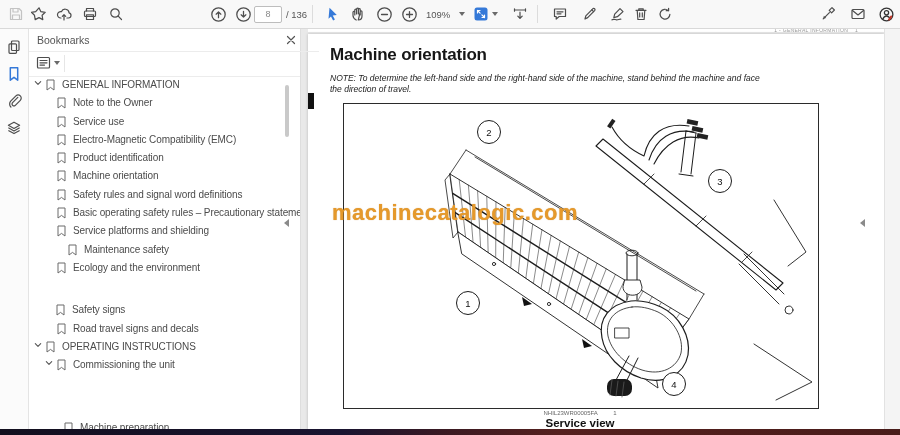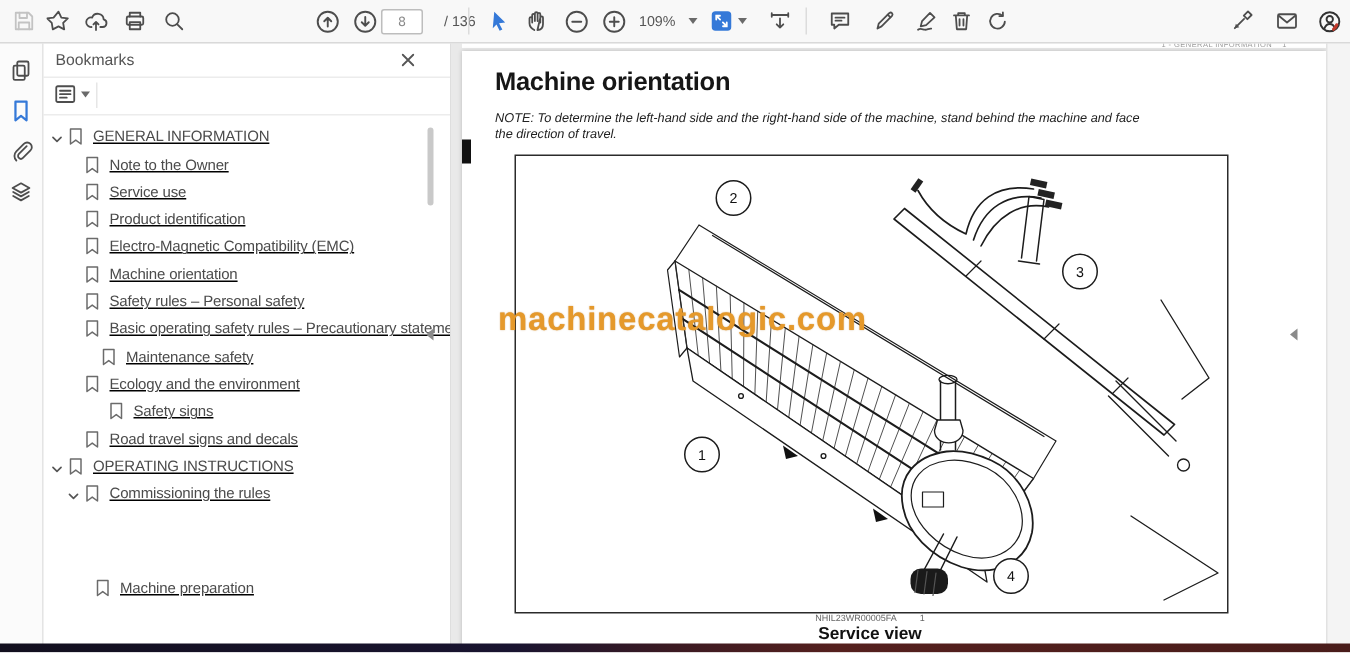--- a/index.html
+++ b/index.html
@@ -19,28 +19,28 @@
   #page-box{position:absolute;left:254px;top:6px;width:26px;height:15px;border:1px solid #bdbdbd;
             border-radius:2px;background:#fff;font-size:9px;color:#888;text-align:center;line-height:15px;}
   .tb-text{position:absolute;font-size:9.5px;color:#555;top:9px;}
   
   #rail{position:absolute;left:0;top:28px;width:28px;height:407px;background:#fbfbfb;
         border-right:1px solid #e4e4e4;z-index:15;}
   .rbtn{position:absolute;left:5px;width:18px;height:18px;display:flex;align-items:center;justify-content:center;}
   
   #panel{position:absolute;left:28px;top:28px;width:272px;height:407px;background:#fff;
          border-right:1px solid #dedede;z-index:14;}
-  #panel-header{position:absolute;left:0;top:0;width:100%;height:23px;border-bottom:1px solid #ececec;}
+  #panel-header{position:absolute;left:0;top:0;width:100%;height:23px;border-bottom:1px solid #ececec;padding-left:19px;}
   #panel-title{position:absolute;left:9px;top:6px;font-size:10.5px;color:#555;}
   #panel-close{position:absolute;right:22px;top:6px;width:12px;height:12px;display:flex;align-items:center;justify-content:center;}
   #panel-tools{position:absolute;left:0;top:23px;width:100%;height:25px;border-bottom:1px solid #ececec;}
   #panel-tool-btn{position:absolute;left:8px;top:5px;display:flex;align-items:center;gap:3px;}
   #panel-tool-sep{position:absolute;left:36px;top:4px;width:1px;height:17px;background:#e6e6e6;}
   #bm-tree{position:absolute;left:0;top:51px;width:100%;}
-  .bm-row{height:18.3px;display:flex;align-items:flex-end;white-space:nowrap;overflow:hidden;text-decoration:underline;}
+  .bm-row{height:18.3px;display:flex;align-items:flex-start;white-space:nowrap;overflow:hidden;}
   .bm-chev{width:8px;height:8px;flex:none;margin-right:4px;}
   .bm-ic{flex:none;margin-right:7px;}
   .bm-label{font-size:10px;color:#4b4b4b;letter-spacing:-0.1px;}
   #panel-scroll-thumb{position:absolute;left:257px;top:57px;width:4px;height:52px;background:#c9c9c9;border-radius:2px;}
   .collapse-tri{width:0;height:0;border-top:4px solid transparent;border-bottom:4px solid transparent;
                 border-right:5px solid #8a8a8a;}
   
   #viewer{position:absolute;left:300px;top:28px;width:600px;height:407px;background:#e9e9e9;}
   #prev-page-strip{position:absolute;left:8px;top:0;width:576px;height:4px;background:#fff;overflow:visible;}
   #prev-footer{position:absolute;right:26px;top:-1px;font-size:5px;color:#9a9a9a;letter-spacing:0.3px;}
@@ -108,21 +108,21 @@
           <path class="ic" d="M8 11V5.6M5.8 7.7L8 5.5l2.2 2.2"></path>
         </svg>
     </div>
     <div class="tbtn" style="left:232px">
       <svg width="17" height="17" viewBox="0 0 16 16">
           <circle class="ic" cx="8" cy="8" r="6.3"></circle>
           <path class="ic" d="M8 5v5.4M5.8 8.3L8 10.5l2.2-2.2"></path>
         </svg>
     </div>
     <div id="page-box">8</div>
-    <div class="tb-text" style="left:296px">/ 136</div>
+    <div class="tb-text" style="left:286px">/ 136</div>
 
     <div class="tsep" style="left:312px"></div>
 
     <div class="tbtn" style="left:322px">
       <svg width="16" height="16" viewBox="0 0 16 16">
           <path class="accent-fill" fill="#3579d8" stroke="none" d="M4.5 1.8l7.3 7.2-4.1.5 2.2 4.1-1.8.9-2.1-4.1-2.5 2.4z"></path>
         </svg>
     </div>
     <div class="tbtn" style="left:347px">
       <svg width="16" height="16" viewBox="0 0 16 16">
@@ -288,77 +288,86 @@
           </span>
           <span class="bm-label">Service use</span>
         </div>
         <div class="bm-row" style="padding-left: 17px;">
           <span class="bm-chev"></span>
           <span class="bm-ic">
             <svg width="9" height="12" viewBox="0 0 9 12">
               <path d="M1 1h7v10L4.5 8.4 1 11z" fill="none" stroke="#6b6b6b" stroke-width="1" stroke-linejoin="round"></path>
             </svg>
           </span>
+          <span class="bm-label">Electro-Magnetic Compatibility (EMC)</span>
+        </div>
+        <div class="bm-row" style="padding-left: 17px;">
+          <span class="bm-chev"></span>
+          <span class="bm-ic">
+            <svg width="9" height="12" viewBox="0 0 9 12">
+              <path d="M1 1h7v10L4.5 8.4 1 11z" fill="none" stroke="#6b6b6b" stroke-width="1" stroke-linejoin="round"></path>
+            </svg>
+          </span>
           <span class="bm-label">Product identification</span>
         </div>
         <div class="bm-row" style="padding-left: 17px;">
           <span class="bm-chev"></span>
           <span class="bm-ic">
             <svg width="9" height="12" viewBox="0 0 9 12">
               <path d="M1 1h7v10L4.5 8.4 1 11z" fill="none" stroke="#6b6b6b" stroke-width="1" stroke-linejoin="round"></path>
             </svg>
           </span>
-          <span class="bm-label">Electro-Magnetic Compatibility (EMC)</span>
-        </div>
-        <div class="bm-row" style="padding-left: 17px;">
-          <span class="bm-chev"></span>
-          <span class="bm-ic">
-            <svg width="9" height="12" viewBox="0 0 9 12">
-              <path d="M1 1h7v10L4.5 8.4 1 11z" fill="none" stroke="#6b6b6b" stroke-width="1" stroke-linejoin="round"></path>
-            </svg>
-          </span>
           <span class="bm-label">Machine orientation</span>
         </div>
         <div class="bm-row" style="padding-left: 17px;">
           <span class="bm-chev"></span>
           <span class="bm-ic">
             <svg width="9" height="12" viewBox="0 0 9 12">
               <path d="M1 1h7v10L4.5 8.4 1 11z" fill="none" stroke="#6b6b6b" stroke-width="1" stroke-linejoin="round"></path>
             </svg>
           </span>
-          <span class="bm-label">Safety rules – Personal safety</span>
+          <span class="bm-label">Safety rules and signal word definitions</span>
         </div>
         <div class="bm-row" style="padding-left: 17px;">
           <span class="bm-chev"></span>
           <span class="bm-ic">
             <svg width="9" height="12" viewBox="0 0 9 12">
               <path d="M1 1h7v10L4.5 8.4 1 11z" fill="none" stroke="#6b6b6b" stroke-width="1" stroke-linejoin="round"></path>
             </svg>
           </span>
           <span class="bm-label">Basic operating safety rules – Precautionary statements</span>
         </div>
+        <div class="bm-row" style="padding-left: 17px;">
+          <span class="bm-chev"></span>
+          <span class="bm-ic">
+            <svg width="9" height="12" viewBox="0 0 9 12">
+              <path d="M1 1h7v10L4.5 8.4 1 11z" fill="none" stroke="#6b6b6b" stroke-width="1" stroke-linejoin="round"></path>
+            </svg>
+          </span>
+          <span class="bm-label">Service platforms and shielding</span>
+        </div>
         <div class="bm-row" style="padding-left: 28px;">
           <span class="bm-chev"></span>
           <span class="bm-ic">
             <svg width="9" height="12" viewBox="0 0 9 12">
               <path d="M1 1h7v10L4.5 8.4 1 11z" fill="none" stroke="#6b6b6b" stroke-width="1" stroke-linejoin="round"></path>
             </svg>
           </span>
           <span class="bm-label">Maintenance safety</span>
         </div>
         <div class="bm-row" style="padding-left: 17px;">
           <span class="bm-chev"></span>
           <span class="bm-ic">
             <svg width="9" height="12" viewBox="0 0 9 12">
               <path d="M1 1h7v10L4.5 8.4 1 11z" fill="none" stroke="#6b6b6b" stroke-width="1" stroke-linejoin="round"></path>
             </svg>
           </span>
           <span class="bm-label">Ecology and the environment</span>
         </div>
-        <div class="bm-row" style="padding-left: 33px;">
+        <div class="bm-row" style="padding-left: 16px; margin-top: 24px;">
           <span class="bm-chev"></span>
           <span class="bm-ic">
             <svg width="9" height="12" viewBox="0 0 9 12">
               <path d="M1 1h7v10L4.5 8.4 1 11z" fill="none" stroke="#6b6b6b" stroke-width="1" stroke-linejoin="round"></path>
             </svg>
           </span>
           <span class="bm-label">Safety signs</span>
         </div>
         <div class="bm-row" style="padding-left: 17px;">
           <span class="bm-chev"></span>
@@ -386,21 +395,21 @@
           <span class="bm-chev">
             <svg width="8" height="8" viewBox="0 0 8 8">
               <path d="M1.3 2.6L4 5.3 6.7 2.6" fill="none" stroke="#555" stroke-width="1.1" stroke-linecap="round" stroke-linejoin="round"></path>
             </svg>
           </span>
           <span class="bm-ic">
             <svg width="9" height="12" viewBox="0 0 9 12">
               <path d="M1 1h7v10L4.5 8.4 1 11z" fill="none" stroke="#6b6b6b" stroke-width="1" stroke-linejoin="round"></path>
             </svg>
           </span>
-          <span class="bm-label">Commissioning the rules</span>
+          <span class="bm-label">Commissioning the unit</span>
         </div>
         <div class="bm-row" style="padding-left: 24px; margin-top: 45px;">
           <span class="bm-chev"></span>
           <span class="bm-ic">
             <svg width="9" height="12" viewBox="0 0 9 12">
               <path d="M1 1h7v10L4.5 8.4 1 11z" fill="none" stroke="#6b6b6b" stroke-width="1" stroke-linejoin="round"></path>
             </svg>
           </span>
           <span class="bm-label">Machine preparation</span>
         </div>

